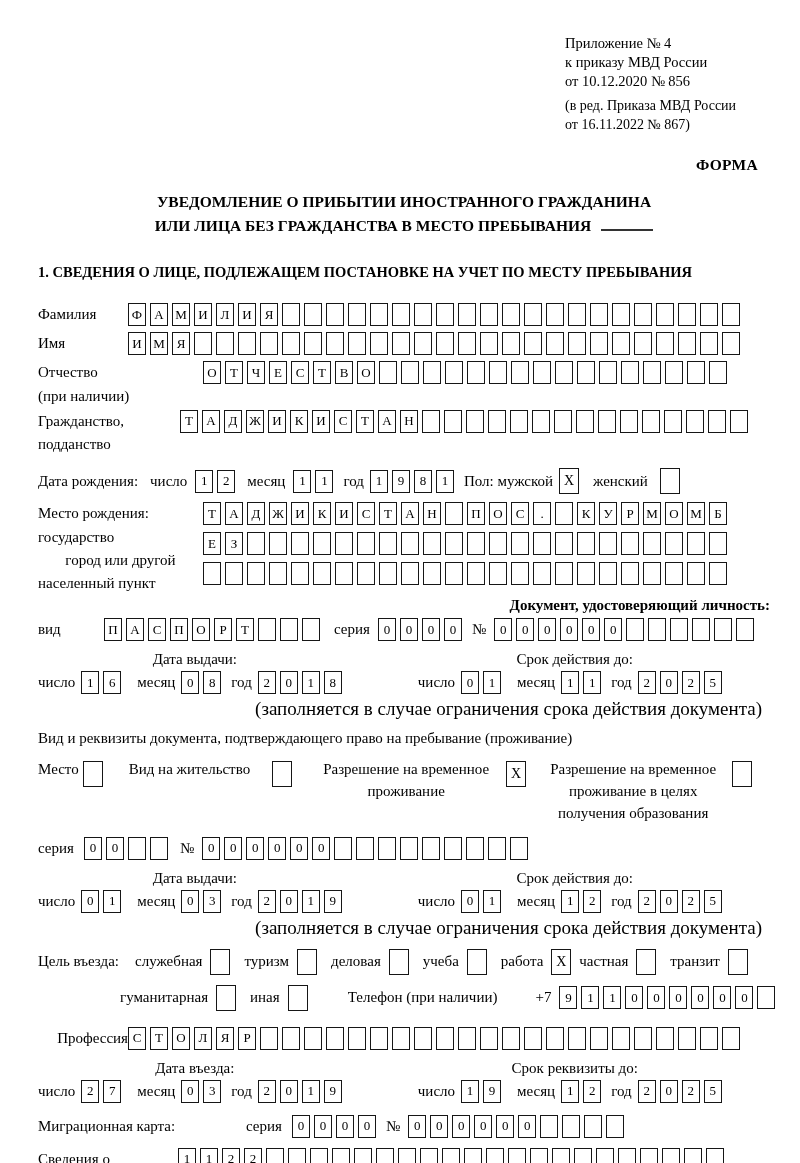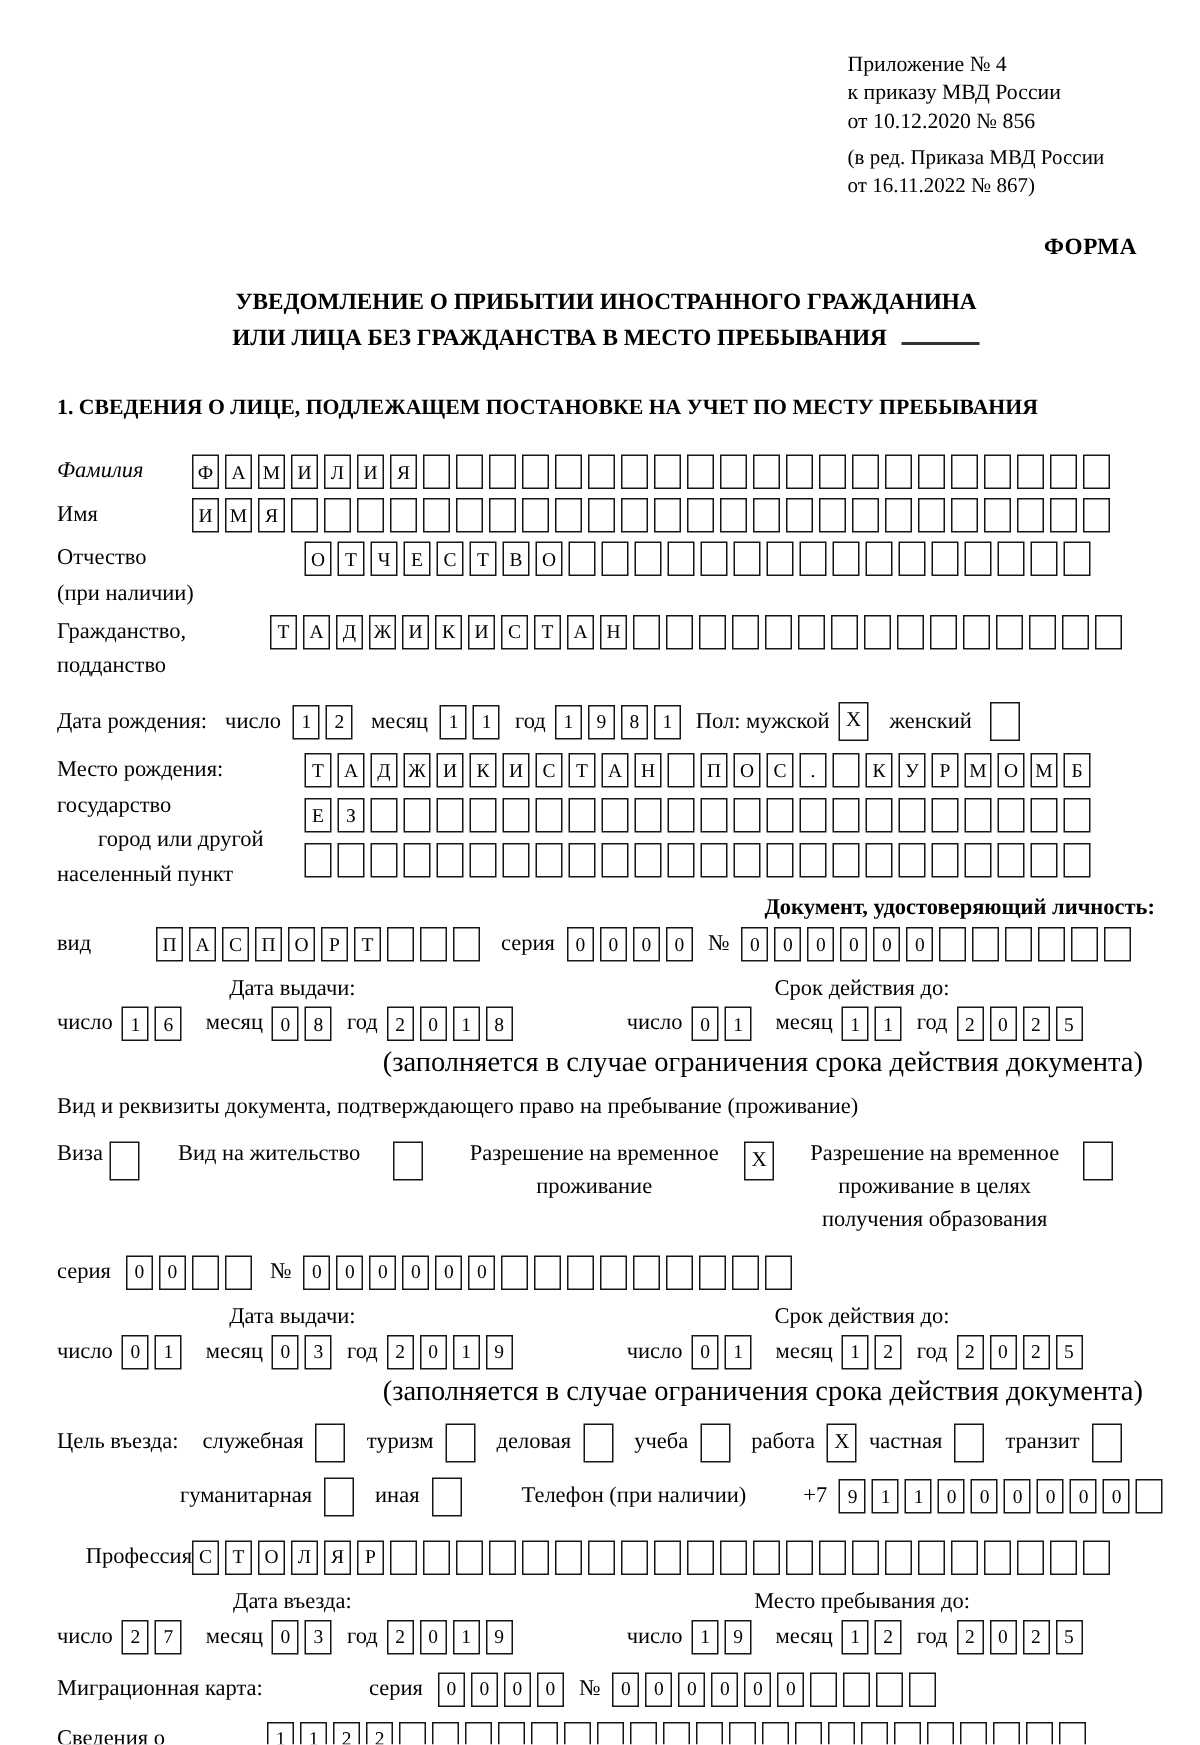--- a/index.html
+++ b/index.html
@@ -60,21 +60,21 @@
   <div class="title">
     <div>УВЕДОМЛЕНИЕ О ПРИБЫТИИ ИНОСТРАННОГО ГРАЖДАНИНА</div>
     <div>
       <span>ИЛИ ЛИЦА БЕЗ ГРАЖДАНСТВА В МЕСТО ПРЕБЫВАНИЯ</span><span class="uline"></span>
     </div>
   </div>
 
   <div class="sect">1. СВЕДЕНИЯ О ЛИЦЕ, ПОДЛЕЖАЩЕМ ПОСТАНОВКЕ НА УЧЕТ ПО МЕСТУ ПРЕБЫВАНИЯ</div>
 
   <div class="row" style="margin-top:22px;">
-    <span class="lbl" style="width:90px;font-style:italic;">Фамилия</span>
+    <span class="lbl" style="width:90px;">Фамилия</span>
     <span class="cells">
         <span class="cell">Ф</span>
         <span class="cell">А</span>
         <span class="cell">М</span>
         <span class="cell">И</span>
         <span class="cell">Л</span>
         <span class="cell">И</span>
         <span class="cell">Я</span>
         <span class="cell"></span>
         <span class="cell"></span>
@@ -404,21 +404,21 @@
             <span class="cell">5</span>
           </span>
       </div>
     </div>
   </div>
   <div class="note">(заполняется в случае ограничения срока действия документа)</div>
 
   <div class="plain">Вид и реквизиты документа, подтверждающего право на пребывание (проживание)</div>
 
   <div class="permits">
-    <span class="plbl">Виза</span>
+    <span class="plbl">Место</span>
     <span class="cells cbrow mt2" style="margin-left:4px;">
         <span class="cell"></span>
       </span>
     <span class="plbl" style="margin-left:26px;">Вид на жительство</span>
     <span class="cells cbrow mt2" style="margin-left:22px;">
         <span class="cell"></span>
       </span>
     <span class="plbl" style="margin-left:24px;width:180px;">
       <span style="display:block;">Разрешение на временное</span>
       <span style="display:block;">проживание</span>
@@ -620,21 +620,21 @@
         <span class="lbl">год</span>
         <span class="cells">
             <span class="cell">2</span>
             <span class="cell">0</span>
             <span class="cell">1</span>
             <span class="cell">9</span>
           </span>
       </div>
     </div>
     <div style="margin-left:66px;">
-      <div class="dhead">Место пребывания до:</div>
+      <div class="dhead">Срок реквизиты до:</div>
       <div class="daterow">
         <span class="lbl">число</span>
         <span class="cells">
             <span class="cell">1</span>
             <span class="cell">9</span>
           </span>
         <span class="lbl" style="margin-left:6px;">месяц</span>
         <span class="cells">
             <span class="cell">1</span>
             <span class="cell">2</span>

